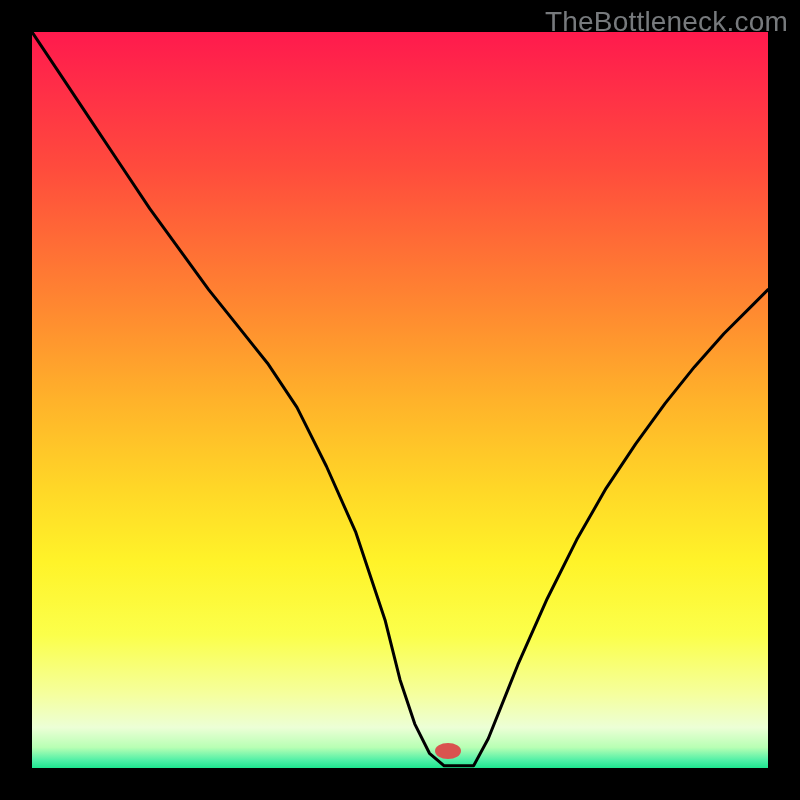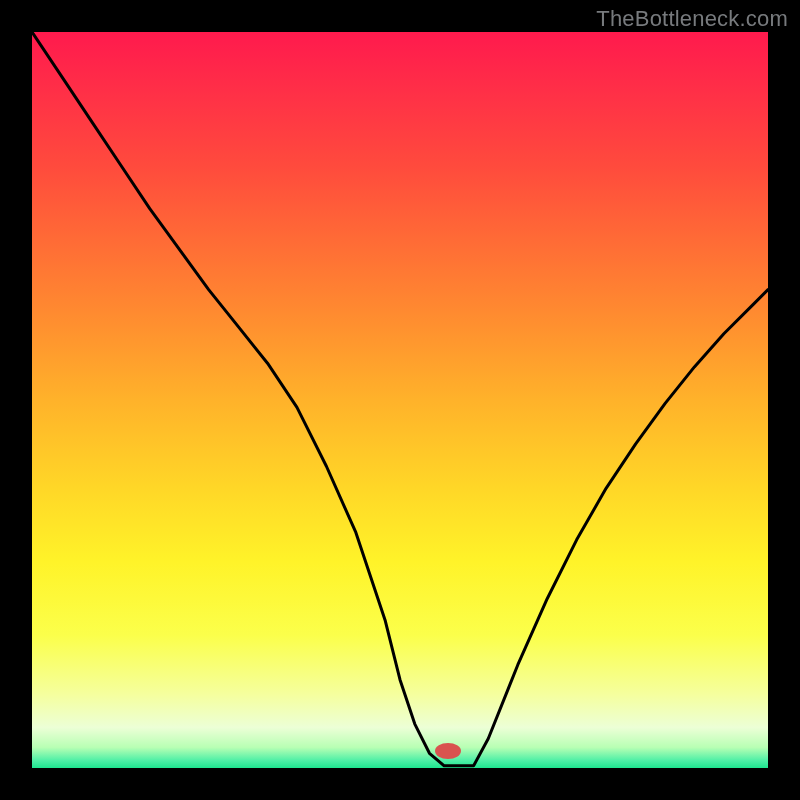--- a/index.html
+++ b/index.html
@@ -38,21 +38,21 @@
   .red-blob {
     position: absolute;
     background: #d9534f;
     border-radius: 50% / 50%;
   }
   .watermark {
     position: absolute;
     top: 6px;
     right: 12px;
     color: #777a7d;
-    font-size: 22px;
+    font-size: 28px;
     font-weight: 500;
     letter-spacing: 0.2px;
     user-select: none;
   }
 </style>
 </head>
 <body>
 
 <div class="frame">
 

